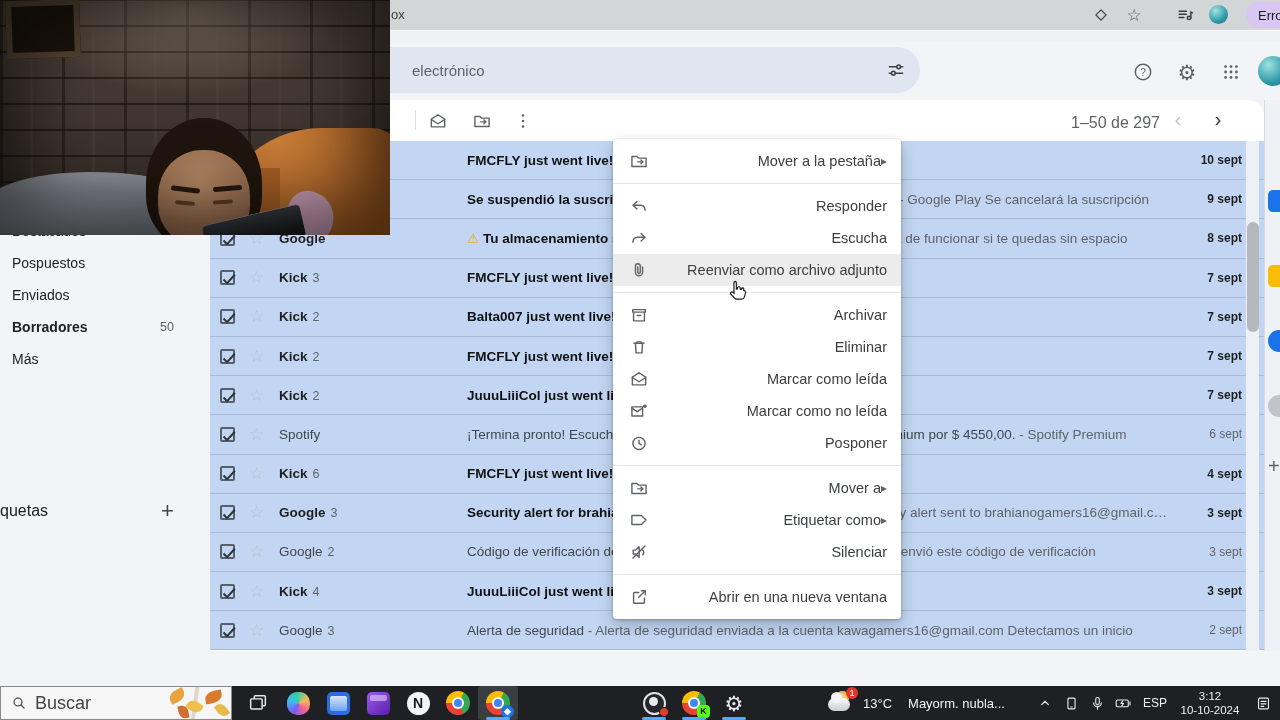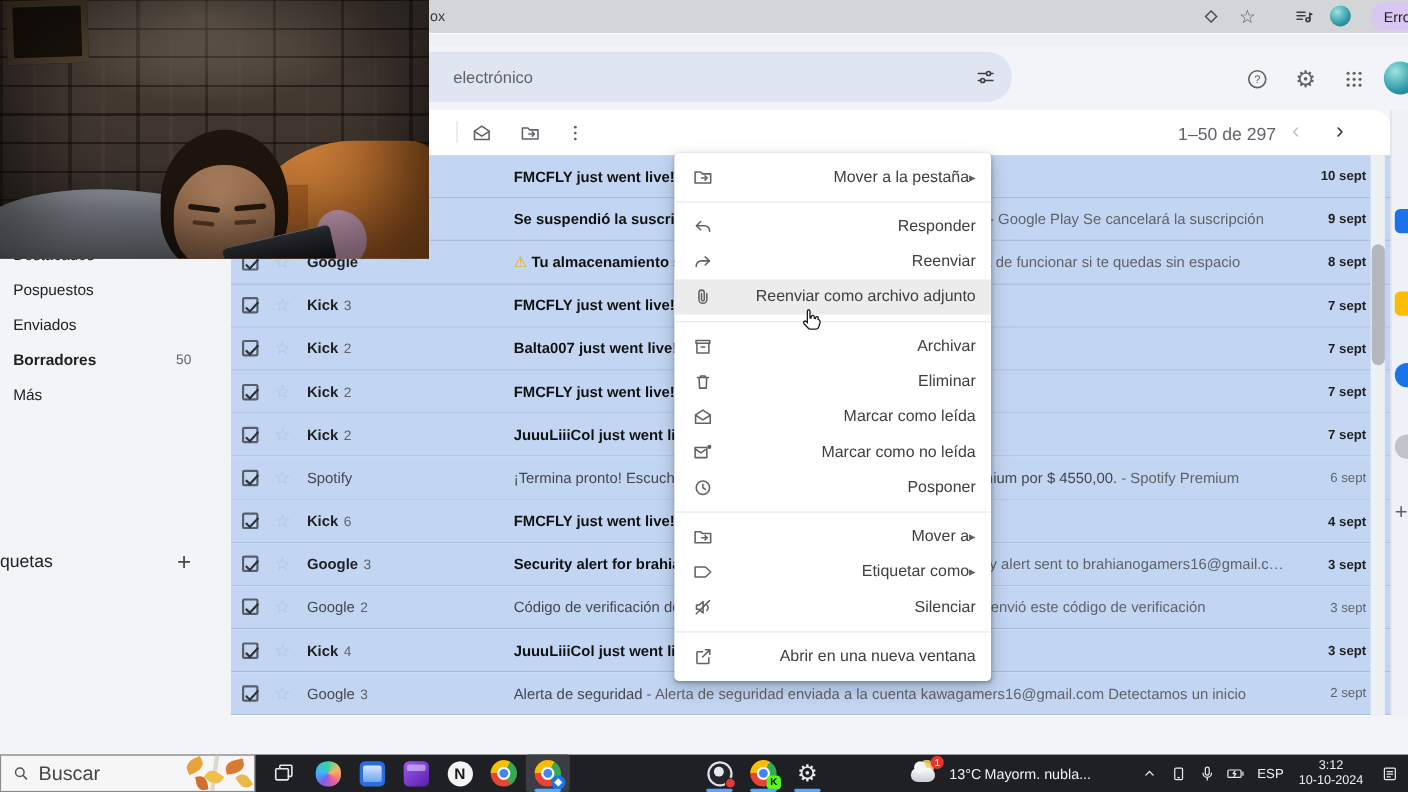--- a/index.html
+++ b/index.html
@@ -126,21 +126,21 @@
   .obs { width:23px; height:23px; border-radius:50%; background:#23272c; border:2px solid #dfe2e6; position:relative; }
   .obs i { position:absolute; left:4px; top:3px; width:9px; height:9px; border-radius:50%; background:#e8eaee; }
   .obs b { position:absolute; right:-5px; bottom:-4px; width:10px; height:10px; border-radius:50%; background:#e33b2e; border:1.5px solid #1f2023; }
 
   .weather { position:absolute; left:826px; top:0; height:34px; display:flex; align-items:center; cursor:pointer; }
   .w-icon { position:relative; width:30px; height:28px; margin-right:7px; }
   .w-moon { position:absolute; left:10px; top:2px; width:13px; height:13px; border-radius:50%; background:#f3d27c; box-shadow:-2px 2px 0 0 #d9b45a inset; }
   .w-cloud { position:absolute; left:2px; top:9px; width:22px; height:13px; border-radius:8px; background:linear-gradient(#fafafa,#c9ced6); }
   .w-cloud:before { content:""; position:absolute; left:3px; top:-6px; width:11px; height:11px; border-radius:50%; background:#f3f4f6; }
   .w-badge { position:absolute; right:-2px; top:-2px; width:12px; height:12px; border-radius:50%; background:#e5352b; color:#fff; font-size:9px; line-height:12px; text-align:center; }
-  .w-temp { color:#f2f2f2; font-size:13px; margin-right:3px; }
+  .w-temp { color:#f2f2f2; font-size:13px; margin-right:16px; }
   .w-cond { color:#f2f2f2; font-size:13px; }
 
   .tray { position:absolute; right:0; top:0; height:34px; display:flex; align-items:center; }
   .tray-item { display:flex; align-items:center; justify-content:center; width:26px; height:34px; cursor:pointer; }
   .tray-lang { color:#eceef0; font-size:12px; width:38px; text-align:center; cursor:pointer; }
   .tray-clock { width:72px; text-align:center; color:#eceef0; font-size:11.5px; line-height:1.25; cursor:pointer; }
   .tray-notif { width:34px; }
 
   
   .cursor { position:absolute; left:724px; top:278px; width:26px; height:26px; z-index:100; pointer-events:none; }
@@ -440,21 +440,21 @@
               <path d="M9.5 6.5 5 11l4.5 4.5"></path>
               <path d="M5 11h8.3c3.7 0 6 2.3 6 6.2"></path>
             </svg></span>
           <span class="mi-label">Responder</span>
         </div>
         <div class="menu-item">
           <span class="mi-icon"><svg viewBox="0 0 24 24" width="20" height="20" fill="none" stroke="#5f6368" stroke-width="1.7" stroke-linecap="round" stroke-linejoin="round">
               <path d="m14.5 6.5 4.5 4.5-4.5 4.5"></path>
               <path d="M19 11h-8.3c-3.7 0-6 2.3-6 6.2"></path>
             </svg></span>
-          <span class="mi-label">Reenviar</span>
+          <span class="mi-label">Escucha</span>
         </div>
         <div class="menu-item hovered">
           <span class="mi-icon"><svg viewBox="0 0 24 24" width="20" height="20" fill="none" stroke="#5f6368" stroke-width="1.7" stroke-linecap="round" stroke-linejoin="round">
               <path d="M16.3 8.2v6.4a4.3 4.3 0 0 1-8.6 0V7.4a2.9 2.9 0 0 1 5.8 0v7.2a1.5 1.5 0 0 1-3 0V8.2"></path>
             </svg></span>
           <span class="mi-label">Reenviar como archivo adjunto</span>
         </div>
       </div>
       <div class="menu-group">
         <div class="menu-item">

